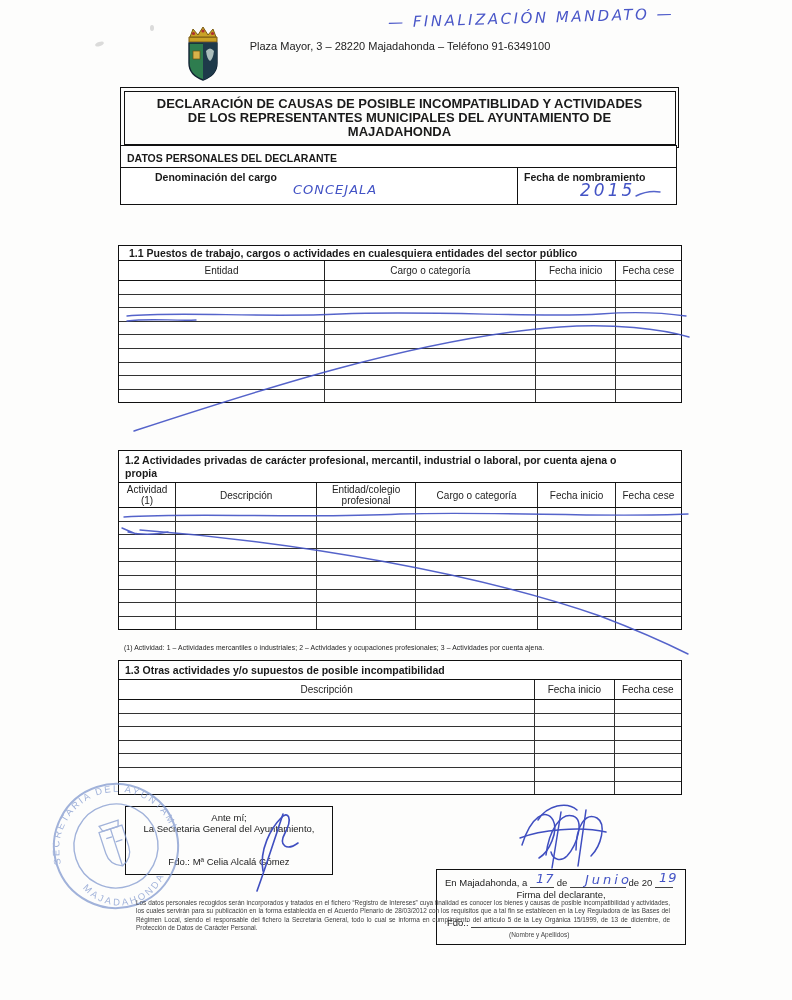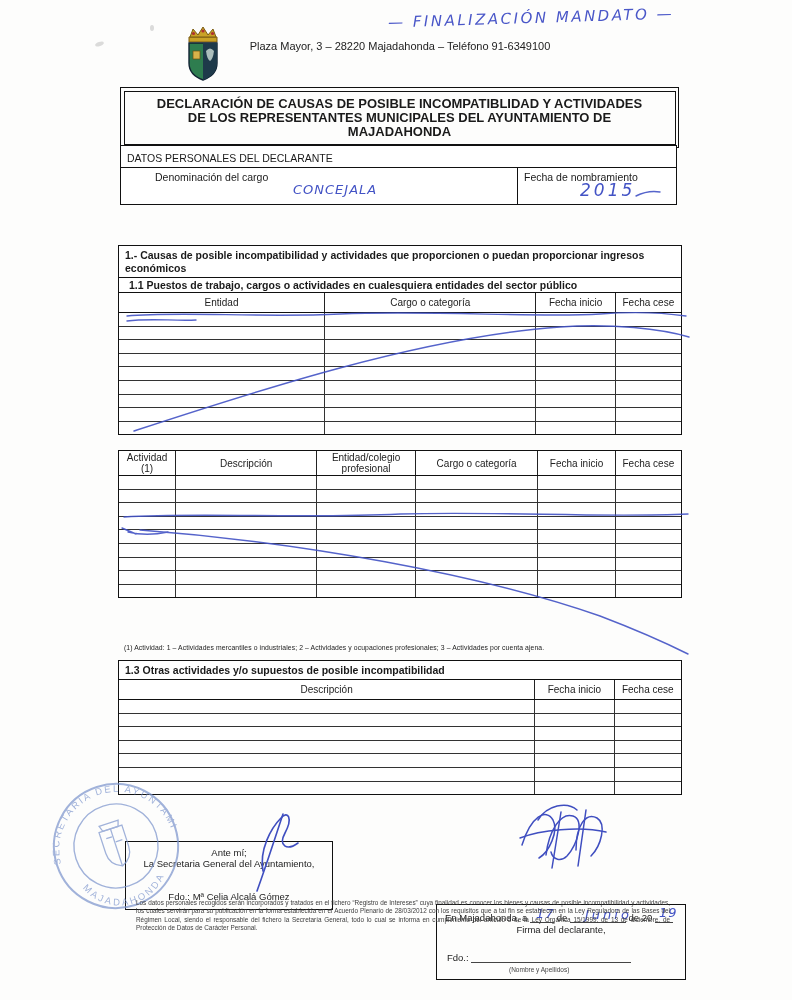--- a/index.html
+++ b/index.html
@@ -24,21 +24,21 @@
                 border-bottom:1.4px solid #111;height:17px;padding:1px 2px;line-height:11px;}
   table.grid th:first-child{border-left:none}
   table.grid th:last-child{border-right:none}
   table.grid td{border:1px solid #333;height:12.6px;padding:0;font-size:9px;}
   table.grid td:first-child{border-left:none}
   table.grid td:last-child{border-right:none}
   table.grid tr:last-child td{border-bottom:none}
   .tall th{height:32px;}
   
   .prow{position:relative;border-bottom:1.8px solid #111;}
-  .plabel{font-weight:normal;font-size:10.5px;}
+  .plabel{font-weight:bold;font-size:10.5px;}
   .footnote{font-size:6.8px;color:#222;letter-spacing:.1px;}
   
   .sigbox{border:1.5px solid #111;font-size:9.5px;color:#222;position:relative;}
   .blank{display:inline-block;border-bottom:1px solid #444;height:11px;vertical-align:bottom;}
   .legal{font-size:6.4px;line-height:8.4px;text-align:justify;color:#3c3c3c;}
   .speck{position:absolute;background:#9a9a9a;border-radius:50%;opacity:.35;}
   svg{display:block;}
 </style>
 </head>
 <body>
@@ -84,21 +84,20 @@
         <span class="hw abs" style="left:144px;top:14px;font-size:13px;">CONCEJALA</span>
       </div>
       <div style="flex:1;position:relative;">
         <span class="plabel abs" style="left:6px;top:3px;">Fecha de nombramiento</span>
         <span class="hw abs" style="left:62px;top:12px;font-size:17px;letter-spacing:3px;">2015</span>
       </div>
     </div>
   </div>
 
   <div class="abs formbox" style="left:118px;top:245px;width:562px;">
-    <div class="band">1.-  Causas de posible incompatibilidad y actividades que proporcionen o puedan proporcionar ingresos económicos</div>
     <div class="subband">1.1  Puestos de trabajo, cargos o actividades en cualesquiera entidades del sector público</div>
     <table class="grid">
         <thead>
           <tr>
             <th style="width: 37%;">Entidad</th>
             <th style="width: 38%;">Cargo o categoría</th>
             <th style="width: 13.7%;">Fecha inicio</th>
             <th style="width: 11.3%;">Fecha cese</th>
           </tr>
         </thead>
@@ -155,20 +154,21 @@
             <td>&nbsp;</td>
             <td>&nbsp;</td>
             <td>&nbsp;</td>
             <td>&nbsp;</td>
           </tr>
         </tbody>
       </table>
   </div>
 
   <div class="abs formbox" style="left:118px;top:450px;width:562px;">
+    <div class="band" style="padding-right:40px;">1.2  Actividades privadas de carácter profesional, mercantil, industrial o laboral, por cuenta ajena o propia</div>
     <table class="grid tall">
         <thead>
           <tr>
             <th style="width: 9.8%;">Actividad (1)</th>
             <th style="width: 25.5%;">Descripción</th>
             <th style="width: 17.6%;">Entidad/colegio profesional</th>
             <th style="width: 22%;">Cargo o categoría</th>
             <th style="width: 13.6%;">Fecha inicio</th>
             <th style="width: 11.5%;">Fecha cese</th>
           </tr>
@@ -295,21 +295,21 @@
           </tr>
           <tr>
             <td>&nbsp;</td>
             <td>&nbsp;</td>
             <td>&nbsp;</td>
           </tr>
         </tbody>
       </table>
   </div>
 
-  <div class="abs sigbox" style="left:125px;top:806px;width:206px;height:67px;text-align:center;margin-top:35px;">
+  <div class="abs sigbox" style="left:125px;top:806px;width:206px;height:67px;text-align:center;">
     <div style="margin-top:5px;">Ante mí;</div>
     <div>La Secretaria General del Ayuntamiento,</div>
     <div class="abs" style="left:0;right:0;bottom:7px;">Fdo.: Mª Celia Alcalá Gómez</div>
   </div>
 
   <div class="abs sigbox" style="left:436px;top:800px;width:248px;height:74px;">
     <div style="padding:6px 0 0 8px;">
       <span>En Majadahonda, a</span>
       <span class="blank" style="width:24px;"></span>
       <span>de</span>

